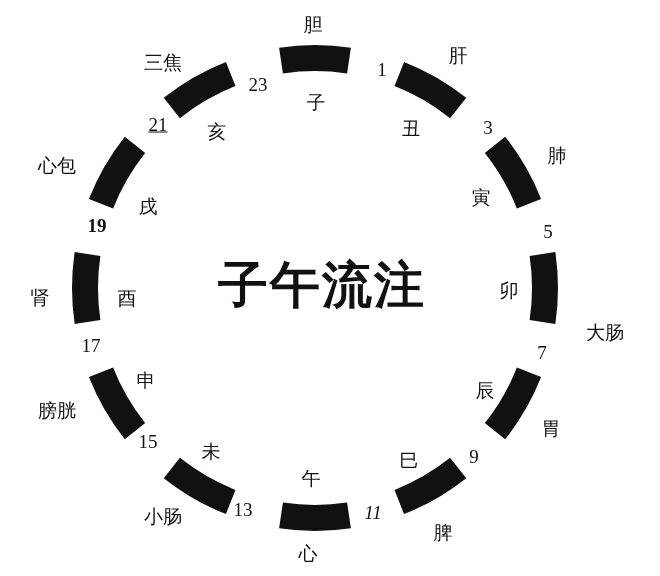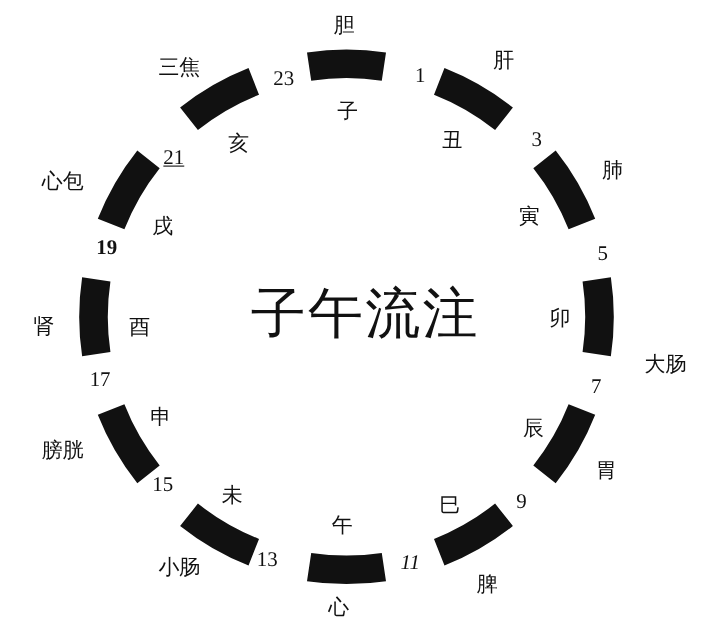--- a/index.html
+++ b/index.html
@@ -24,21 +24,21 @@
       <path d="M541.091469019632,377.05979809400424 A243,243 0 0 1 505.1737821151366,439.27105670294156 L484.8259700369738,423.08567615036344 A217,217 0 0 0 516.9006122520993,367.5307661991725 Z" fill="#111111"></path>
       <path d="M466.27105670294156,478.17378211513653 A243,243 0 0 1 404.05979809400424,514.091469019632 L394.5307661991725,489.90061225209934 A217,217 0 0 0 450.0856761503635,457.8259700369738 Z" fill="#111111"></path>
       <path d="M350.91768690449544,528.3308547969458 A243,243 0 0 1 279.0823130955046,528.3308547969458 L282.9253577848745,502.616442349536 A217,217 0 0 0 347.07464221512555,502.616442349536 Z" fill="#111111"></path>
       <path d="M225.94020190599582,514.091469019632 A243,243 0 0 1 163.7289432970585,478.17378211513665 L179.9143238496366,457.82597003697384 A217,217 0 0 0 235.46923380082757,489.90061225209934 Z" fill="#111111"></path>
       <path d="M124.82621788486341,439.27105670294156 A243,243 0 0 1 88.90853098036803,377.05979809400424 L113.09938774790066,367.5307661991725 A217,217 0 0 0 145.1740299630262,423.0856761503635 Z" fill="#111111"></path>
       <path d="M74.6691452030542,323.91768690449544 A243,243 0 0 1 74.6691452030542,252.08231309550462 L100.38355765046404,255.9253577848745 A217,217 0 0 0 100.38355765046404,320.07464221512555 Z" fill="#111111"></path>
       <path d="M88.90853098036806,198.94020190599574 A243,243 0 0 1 124.82621788486344,136.7289432970584 L145.17402996302621,152.9143238496365 A217,217 0 0 0 113.09938774790069,208.46923380082745 Z" fill="#111111"></path>
       <path d="M163.72894329705844,97.82621788486344 A243,243 0 0 1 225.9402019059956,61.90853098036811 L235.46923380082734,86.09938774790075 A217,217 0 0 0 179.91432384963653,118.17402996302621 Z" fill="#111111"></path>
     </svg>
 
-  <div class="lbl title" style="left:332px;top:285px;">子午流注</div>
+  <div class="lbl title" style="left:322px;top:285px;font-weight:bold;">子午流注</div>
 
   <div class="lbl organ" style="left:313px;top:24px;">胆</div>
   <div class="lbl organ" style="left:458px;top:55px;">肝</div>
   <div class="lbl organ" style="left:557px;top:155px;">肺</div>
   <div class="lbl organ" style="left:605px;top:284px;margin-top:48px;">大肠</div>
   <div class="lbl organ" style="left:551px;top:428px;">胃</div>
   <div class="lbl organ" style="left:443px;top:532px;">脾</div>
   <div class="lbl organ" style="left:308px;top:553px;">心</div>
   <div class="lbl organ" style="left:163px;top:516px;">小肠</div>
   <div class="lbl organ" style="left:57px;top:410px;">膀胱</div>
@@ -62,15 +62,15 @@
   <div class="lbl hour" style="left:382px;top:69px;">1</div>
   <div class="lbl hour" style="left:488px;top:127px;">3</div>
   <div class="lbl hour" style="left:548px;top:231px;">5</div>
   <div class="lbl hour" style="left:542px;top:352px;">7</div>
   <div class="lbl hour" style="left:474px;top:456px;">9</div>
   <div class="lbl hour" style="left:373px;top:512px;font-style:italic;">11</div>
   <div class="lbl hour" style="left:243px;top:509px;font-family:Liberation Serif, serif;">13</div>
   <div class="lbl hour" style="left:148px;top:441px;text-align:center;">15</div>
   <div class="lbl hour" style="left:91px;top:345px;">17</div>
   <div class="lbl hour" style="left:97px;top:225px;font-weight:bold;">19</div>
-  <div class="lbl hour" style="left:158px;top:144px;text-decoration:underline;">21</div>
-  <div class="lbl hour" style="left:258px;top:72px;text-align:center;">23</div>
+  <div class="lbl hour" style="left:158px;top:124px;text-decoration:underline;">21</div>
+  <div class="lbl hour" style="left:258px;top:84px;text-align:center;">23</div>
 </div>
 
 </body></html>

